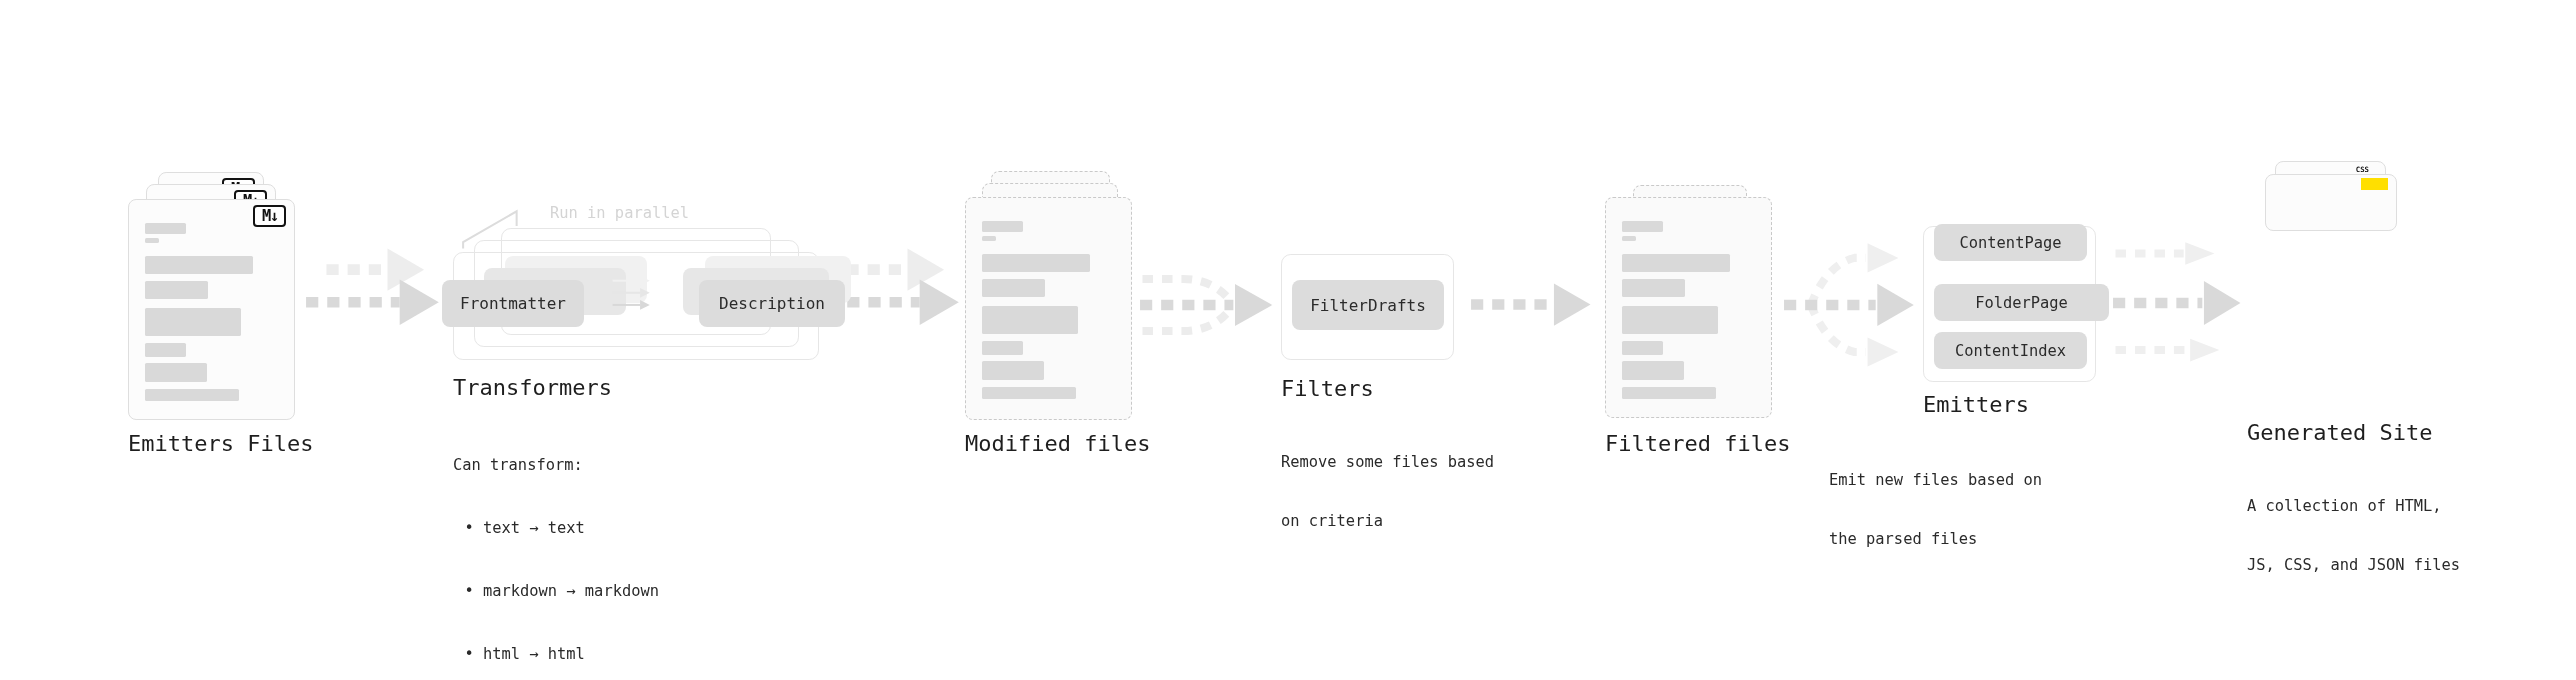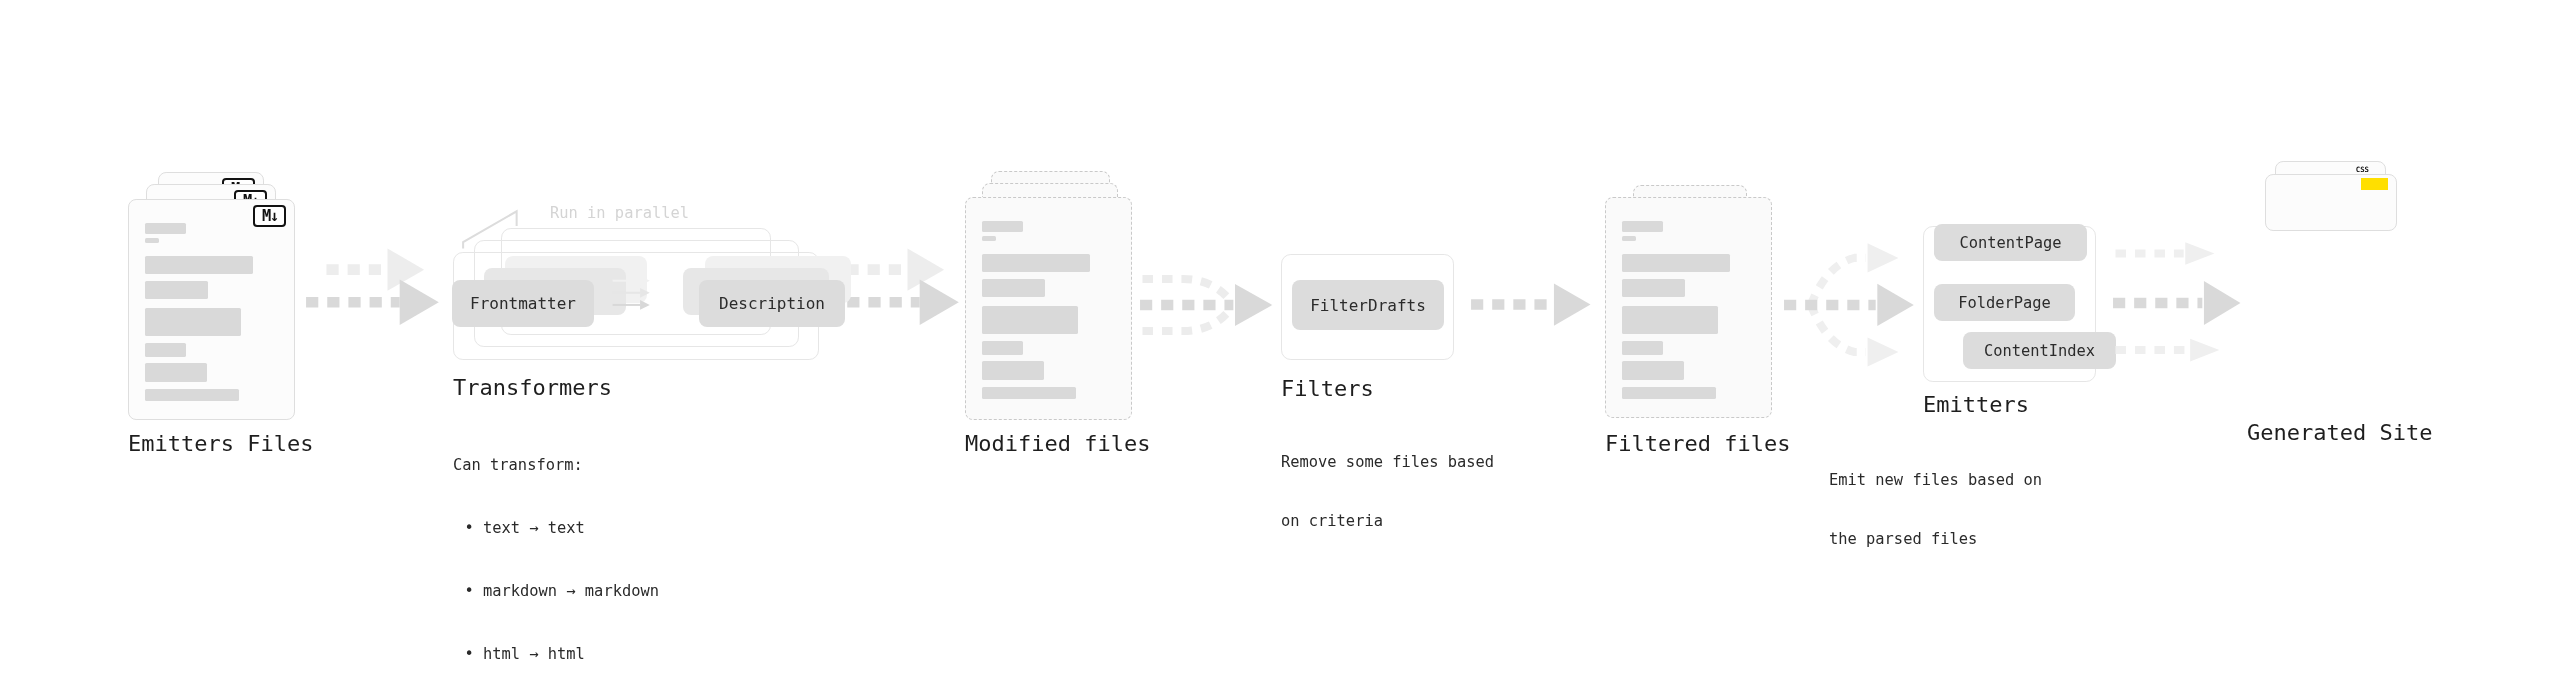--- a/index.html
+++ b/index.html
@@ -75,21 +75,21 @@
   <div class="frame" style="left:474px;top:240px;width:325px;height:107px;z-index:1;"></div>
   <div class="frame" style="left:453px;top:252px;width:366px;height:108px;z-index:1;"></div>
 
   <svg style="left:455px;top:203px;z-index:2;" width="73" height="49" viewBox="0 0 90 60">
     <path d="M 10,56 L 10,48 L 76,10 L 76,28" stroke="#dcdcdc" stroke-width="2.5" fill="none"></path>
   </svg>
   <div class="note" style="left:550px;top:204px;">Run in parallel</div>
 
   <div class="pill g2" style="left:505px;top:256px;width:142px;height:47px;z-index:2;"></div>
   <div class="pill g1" style="left:484px;top:268px;width:142px;height:47px;z-index:3;"></div>
-  <div class="pill" style="left:452px;top:280px;width:142px;height:47px;z-index:4;">Frontmatter</div>
+  <div class="pill" style="left:442px;top:280px;width:142px;height:47px;z-index:4;">Frontmatter</div>
 
   <svg style="left:611px;top:271px;z-index:3;" width="42" height="42" viewBox="0 0 52 52">
     <line x1="2" y1="12" x2="36" y2="12" stroke="#f1f1f1" stroke-width="2.5"></line>
       <polygon points="36,6 48,12 36,18" fill="#f1f1f1"></polygon>
     <line x1="2" y1="27" x2="36" y2="27" stroke="#e6e6e6" stroke-width="2.5"></line>
       <polygon points="36,21 48,27 36,33" fill="#e6e6e6"></polygon>
     <line x1="2" y1="42" x2="36" y2="42" stroke="#d8d8d8" stroke-width="2.5"></line>
       <polygon points="36,36 48,42 36,48" fill="#d8d8d8"></polygon>
   </svg>
 
@@ -167,22 +167,22 @@
     <path d="M 38,80 Q 58,30 92,22 L 106,22" fill="none" stroke="#efefef" stroke-width="10" stroke-dasharray="13 11"></path>
     <polygon points="108,4 146,22 108,40" fill="#efefef"></polygon>
     <path d="M 38,80 Q 58,130 92,138 L 106,138" fill="none" stroke="#efefef" stroke-width="10" stroke-dasharray="13 11"></path>
     <polygon points="108,120 146,138 108,156" fill="#efefef"></polygon>
     <line x1="5" y1="80" x2="118" y2="80" stroke="#d9d9d9" stroke-width="13" stroke-dasharray="15 11"></line>
     <polygon points="120,54 165,80 120,106" fill="#d9d9d9"></polygon>
   </svg>
 
   <div class="frame" style="left:1923px;top:226px;width:173px;height:156px;"></div>
   <div class="pill" style="left:1934px;top:224px;width:153px;height:37px;font-size:15.4px;">ContentPage</div>
-  <div class="pill" style="left:1934px;top:284px;width:141px;height:37px;font-size:15.4px;">FolderPage</div>
-  <div class="pill" style="left:1934px;top:332px;width:153px;height:37px;font-size:15.4px;margin-left:29px;">ContentIndex</div>
+  <div class="pill" style="left:1934px;top:284px;width:175px;height:37px;font-size:15.4px;">FolderPage</div>
+  <div class="pill" style="left:1934px;top:332px;width:153px;height:37px;font-size:15.4px;">ContentIndex</div>
   <div class="label" style="left:1923px;top:392px;">Emitters</div>
   <div class="sub" style="left:1829px;top:432px;">
     <div>Emit new files based on</div>
     <div>the parsed files</div>
   </div>
 
   <svg style="left:2109px;top:242px;" width="142" height="122" viewBox="0 0 175 150">
     <line x1="8" y1="14" x2="92" y2="14" stroke="#efefef" stroke-width="10" stroke-dasharray="13 11"></line>
     <polygon points="94,0 130,14 94,28" fill="#efefef"></polygon>
     <line x1="5" y1="75" x2="115" y2="75" stroke="#d9d9d9" stroke-width="13" stroke-dasharray="15 11"></line>
@@ -191,15 +191,19 @@
     <polygon points="100,119 136,133 100,147" fill="#efefef"></polygon>
   </svg>
 
   <div class="card" style="left:2275px;top:161px;width:111px;height:57px;z-index:1;">
     <div class="css-badge">CSS</div>
   </div>
   <div class="card" style="left:2265px;top:174px;width:132px;height:57px;z-index:2;">
     <div class="js-badge"></div>
   </div>
   <div class="label" style="left:2247px;top:420px;">Generated Site</div>
+  <div class="sub" style="left:2247px;top:458px;">
+    <div>A collection of HTML,</div>
+    <div>JS, CSS, and JSON files</div>
+  </div>
 
 </div>
 
 
 </body></html>

